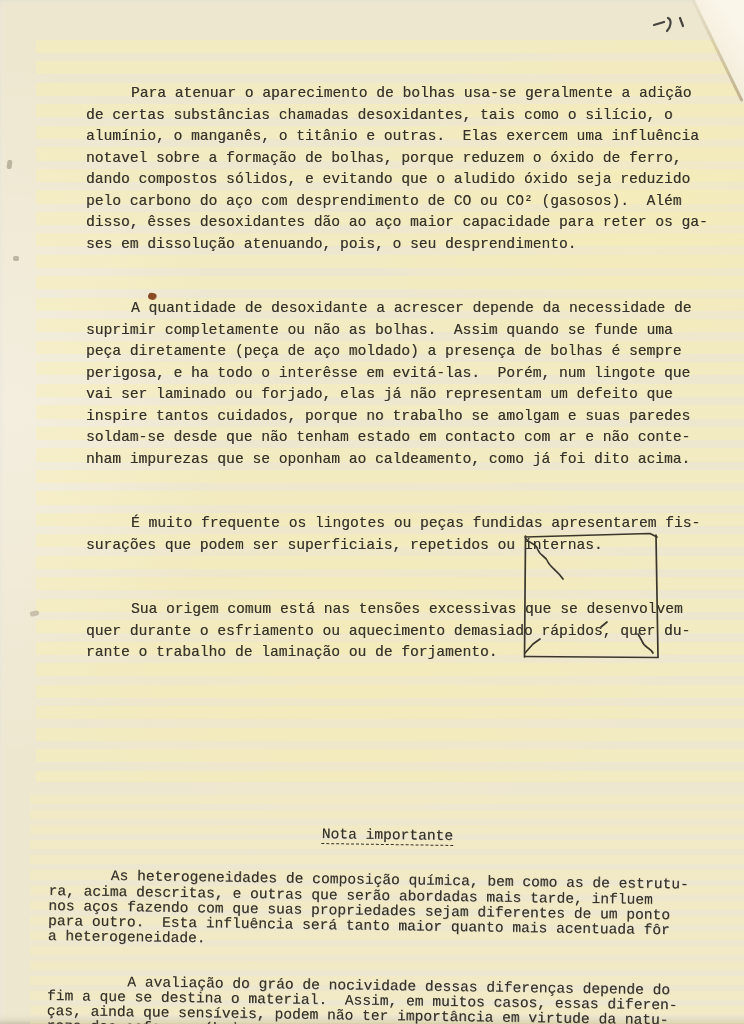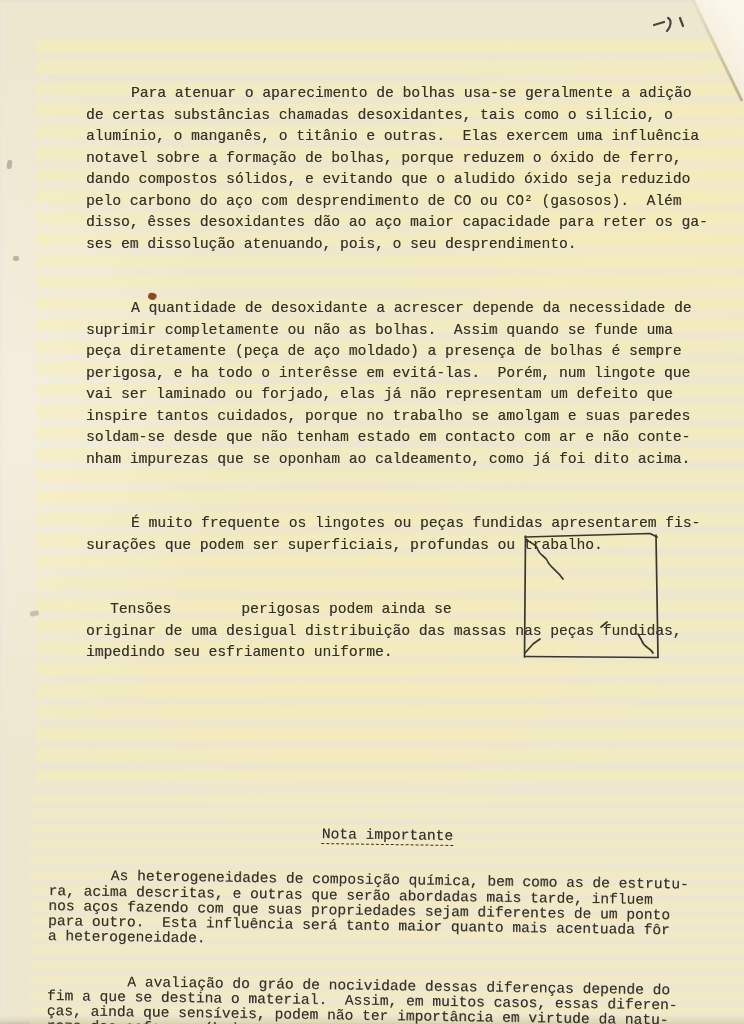--- a/index.html
+++ b/index.html
@@ -91,24 +91,24 @@
 ses em dissolução atenuando, pois, o seu desprendimento.</p>
     <p class="ind">A quantidade de desoxidante a acrescer depende da necessidade de
 suprimir completamente ou não as bolhas.  Assim quando se funde uma
 peça diretamente (peça de aço moldado) a presença de bolhas é sempre
 perigosa, e ha todo o interêsse em evitá-las.  Porém, num lingote que
 vai ser laminado ou forjado, elas já não representam um defeito que
 inspire tantos cuidados, porque no trabalho se amolgam e suas paredes
 soldam-se desde que não tenham estado em contacto com ar e não conte-
 nham impurezas que se oponham ao caldeamento, como já foi dito acima.</p>
     <p class="ind">É muito frequente os lingotes ou peças fundidas apresentarem fis-
-surações que podem ser superficiais, profundas ou trabalho.</p>
-    <p class="ind-sm">Tensões        perigosas podem ainda se
-originar de uma desigual distribuição das massas nas peças fundidas,
-impedindo seu esfriamento uniforme.</p>
+surações que podem ser superficiais, repetidos ou internas.</p>
+    <p class="ind">Sua origem comum está nas tensões excessivas que se desenvolvem
+quer durante o esfriamento ou aquecimento demasiado rápidos, quer du-
+rante o trabalho de laminação ou de forjamento.</p>
     
   </div>
 
   <div class="figure">
     <svg width="150" height="142" viewBox="0 0 150 142">
       <g fill="none" stroke="#3a362c" stroke-width="1.7" stroke-linecap="round" stroke-linejoin="round">
         <path d="M8,11 L133,7.5 L140,11"></path>
         <path d="M139,9 L141,131"></path>
         <path d="M8,130.5 L141,131.5"></path>
         <path d="M8.5,10 L7.5,131"></path>

